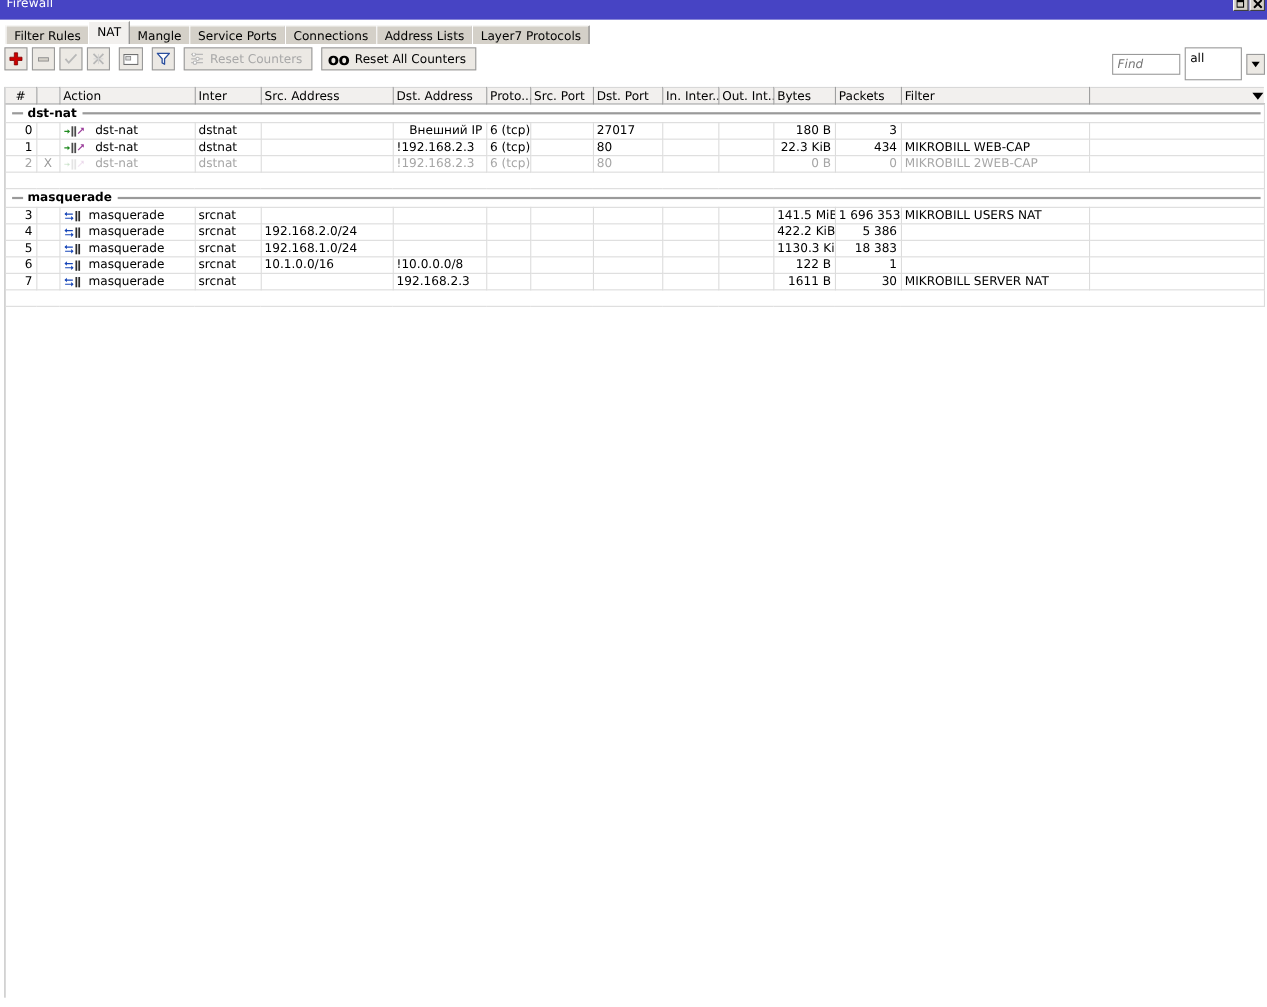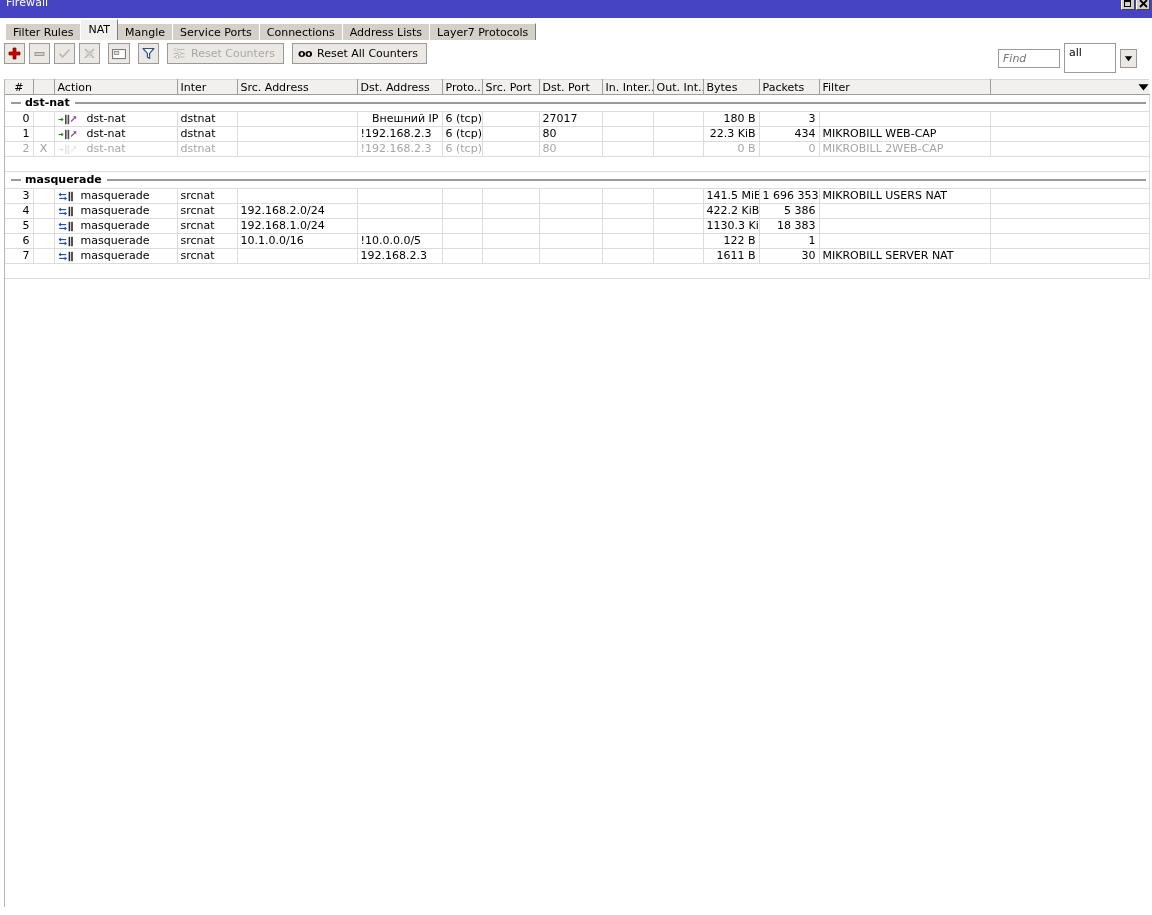--- a/index.html
+++ b/index.html
@@ -118,21 +118,21 @@
   .tbtn.labeled {
     padding: 0 8px 0 5px;
     gap: 5px;
     font-size: 11px;
   }
   .tbtn.disabled { color: #a8a8a8; cursor: default; }
   .tbtn svg { display: block; }
 
   .toolbar-right {
     position: absolute;
-    right: 15px;
+    right: 2px;
     top: 3px;
     display: flex;
     align-items: center;
     gap: 4px;
   }
   .find-input {
     width: 62px;
     height: 19px;
     background: #ffffff;
     border: 1px solid #9a9a9a;
@@ -330,21 +330,21 @@
     <svg width="13" height="11" viewBox="0 0 13 11">
       <path d="M0.8 1.5 H11.5 M0.8 5.5 H11.5 M0.8 9 H11.5" stroke="#b9b9b9" stroke-width="1.1"></path>
       <circle cx="3.2" cy="1.5" r="1.5" fill="#ffffff" stroke="#b9b9b9" stroke-width="1"></circle>
       <circle cx="6.6" cy="5.5" r="1.5" fill="#ffffff" stroke="#b9b9b9" stroke-width="1"></circle>
       <circle cx="4.2" cy="9" r="1.5" fill="#ffffff" stroke="#b9b9b9" stroke-width="1"></circle>
     </svg>
     <span>Reset Counters</span>
   </div>
 
   <div class="tbtn labeled gap-l">
-    <span style="font-weight:bold;font-size:11px;letter-spacing:-0.5px;">oo</span>
+    <span style="font-weight:bold;font-size:15px;letter-spacing:-0.5px;">oo</span>
     <span>Reset All Counters</span>
   </div>
 
   <div class="toolbar-right">
     <input class="find-input" type="text" placeholder="Find" style="">
     <div class="sel-box">all</div>
     <div class="sel-arrow">
       <svg width="9" height="9" viewBox="0 0 9 9">
         <path d="M0.8 2.2 H8.2 L4.5 7.2 Z" fill="#000"></path>
       </svg>
@@ -603,21 +603,21 @@
     <path d="M1.2 7.4 H8.2" stroke="#1746b8" stroke-width="1.1" fill="none"></path>
     <path d="M6.7 5.4 L8.9 7.4 L6.7 9.4 Z" fill="#1746b8"></path>
     <rect x="10.6" y="0.8" width="1.6" height="9.4" fill="#2b2b2b"></rect>
     <rect x="13.2" y="0.8" width="1.6" height="9.4" fill="#2b2b2b"></rect>
   </svg>
 <span>masquerade</span>
             </div>
           </td>
           <td>srcnat</td>
           <td>10.1.0.0/16</td>
-          <td>!10.0.0.0/5</td>
+          <td>!10.0.0.0/8</td>
           <td></td>
           <td></td>
           <td></td>
           <td></td>
           <td></td>
           <td class="c-right">122 B</td>
           <td class="c-right">1</td>
           <td></td>
           <td></td>
         </tr>

